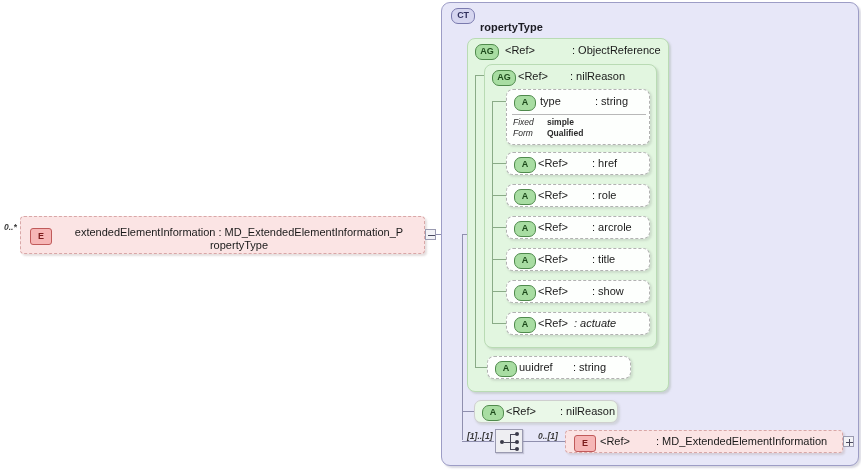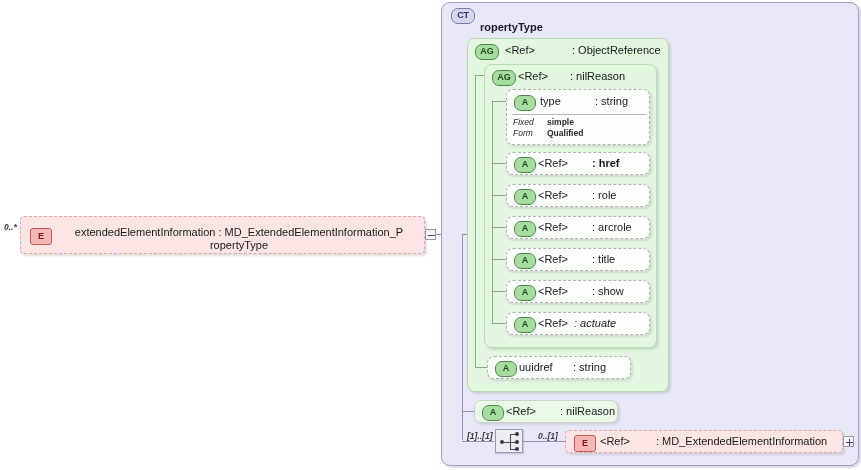--- a/index.html
+++ b/index.html
@@ -169,21 +169,21 @@
     <div class="facet-rule" style="left:5px;top:24px;width:134px;"></div>
     <div class="facet-key" style="left:6px;top:27px;">Fixed</div>
     <div class="facet-val" style="left:40px;top:27px;">simple</div>
     <div class="facet-key" style="left:6px;top:38px;">Form</div>
     <div class="facet-val" style="left:40px;top:38px;">Qualified</div>
   </div>
 
   <div class="attr-box abs" style="left:506px;top:152px;width:144px;height:23px;">
     <div class="a-badge" style="left:7px;top:4px;">A</div>
     <div class="row-name" style="left:31px;top:4px;">&lt;Ref&gt;</div>
-    <div class="row-type" style="left:85px;top:4px;font-weight:bold;">: href</div>
+    <div class="row-type" style="left:85px;top:4px;">: href</div>
   </div>
 
   <div class="attr-box abs" style="left:506px;top:184px;width:144px;height:23px;">
     <div class="a-badge" style="left:7px;top:4px;">A</div>
     <div class="row-name" style="left:31px;top:4px;">&lt;Ref&gt;</div>
     <div class="row-type" style="left:85px;top:4px;">: role</div>
   </div>
 
   <div class="attr-box abs" style="left:506px;top:216px;width:144px;height:23px;">
     <div class="a-badge" style="left:7px;top:4px;">A</div>

